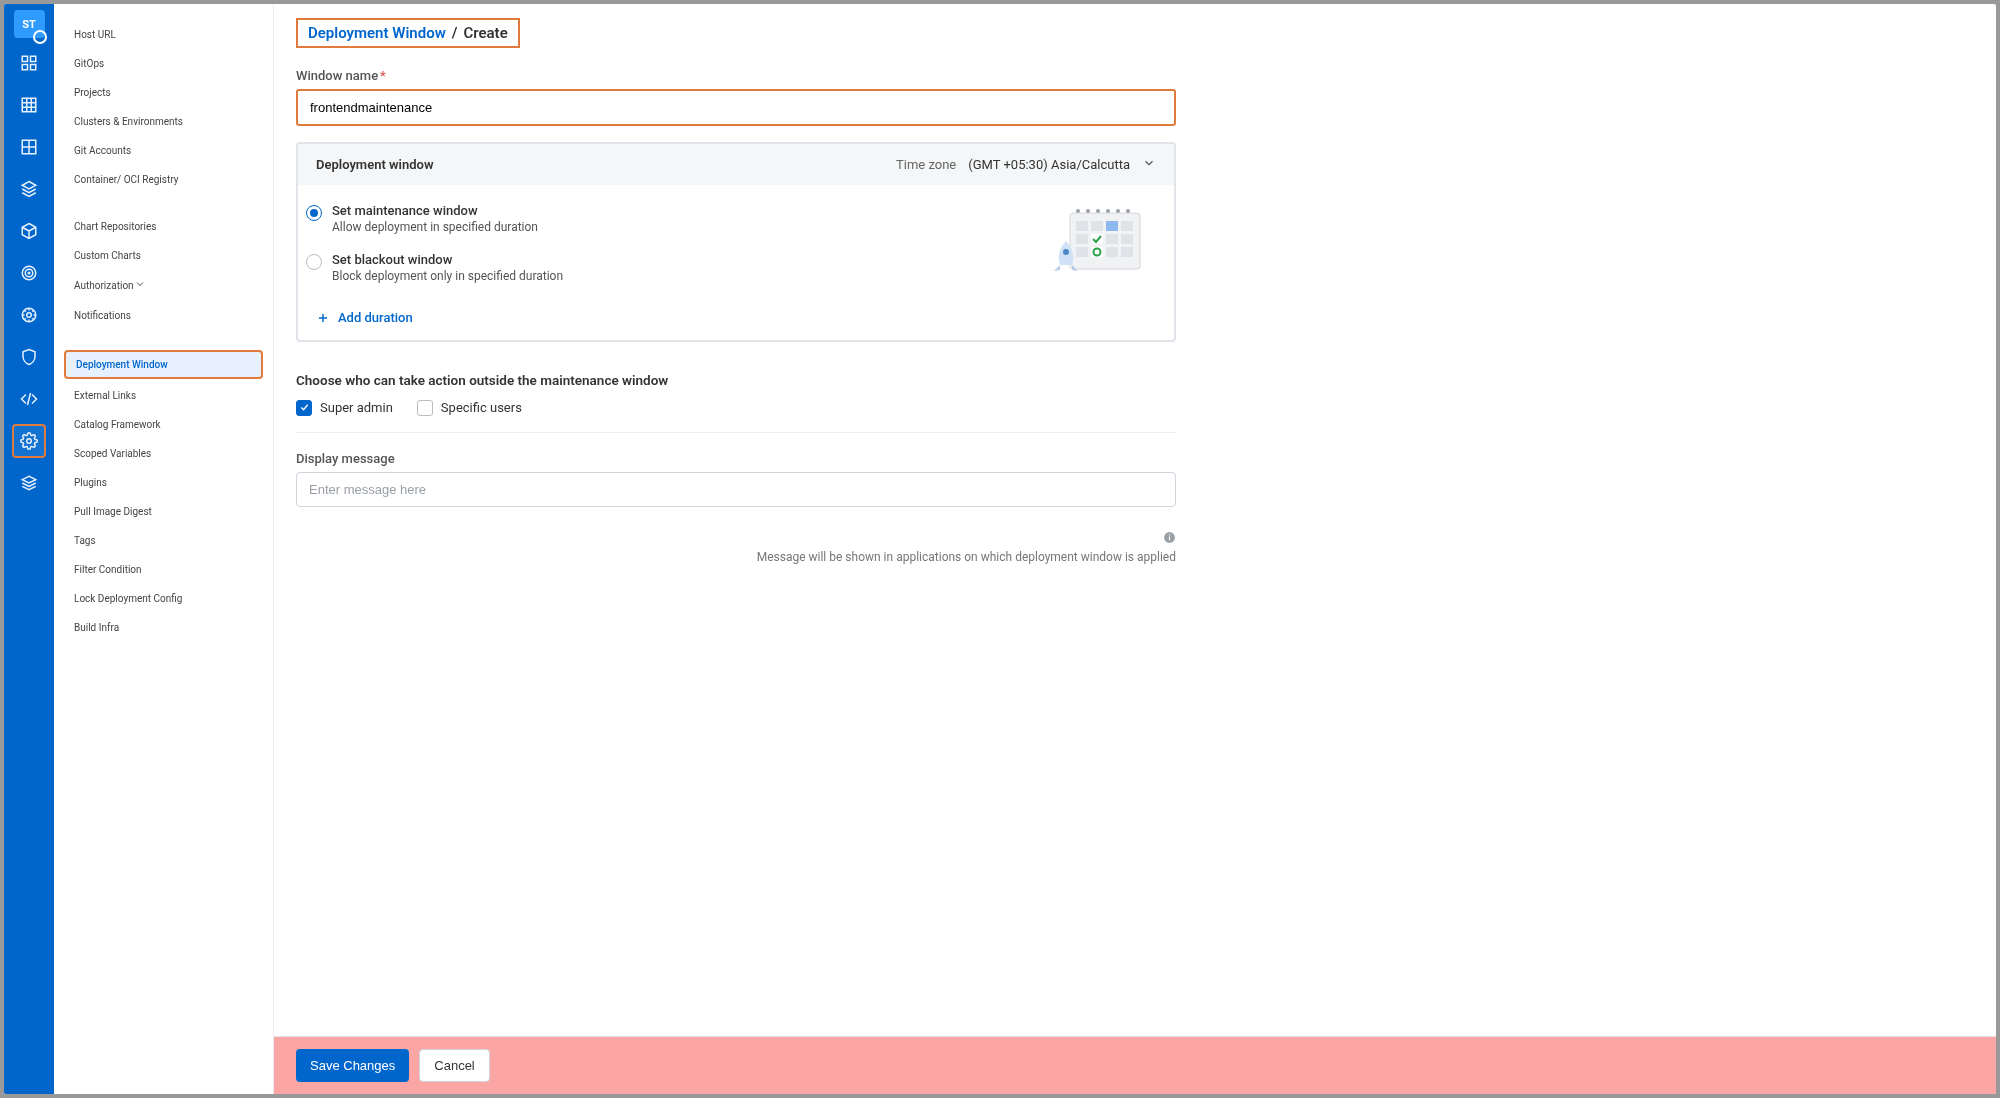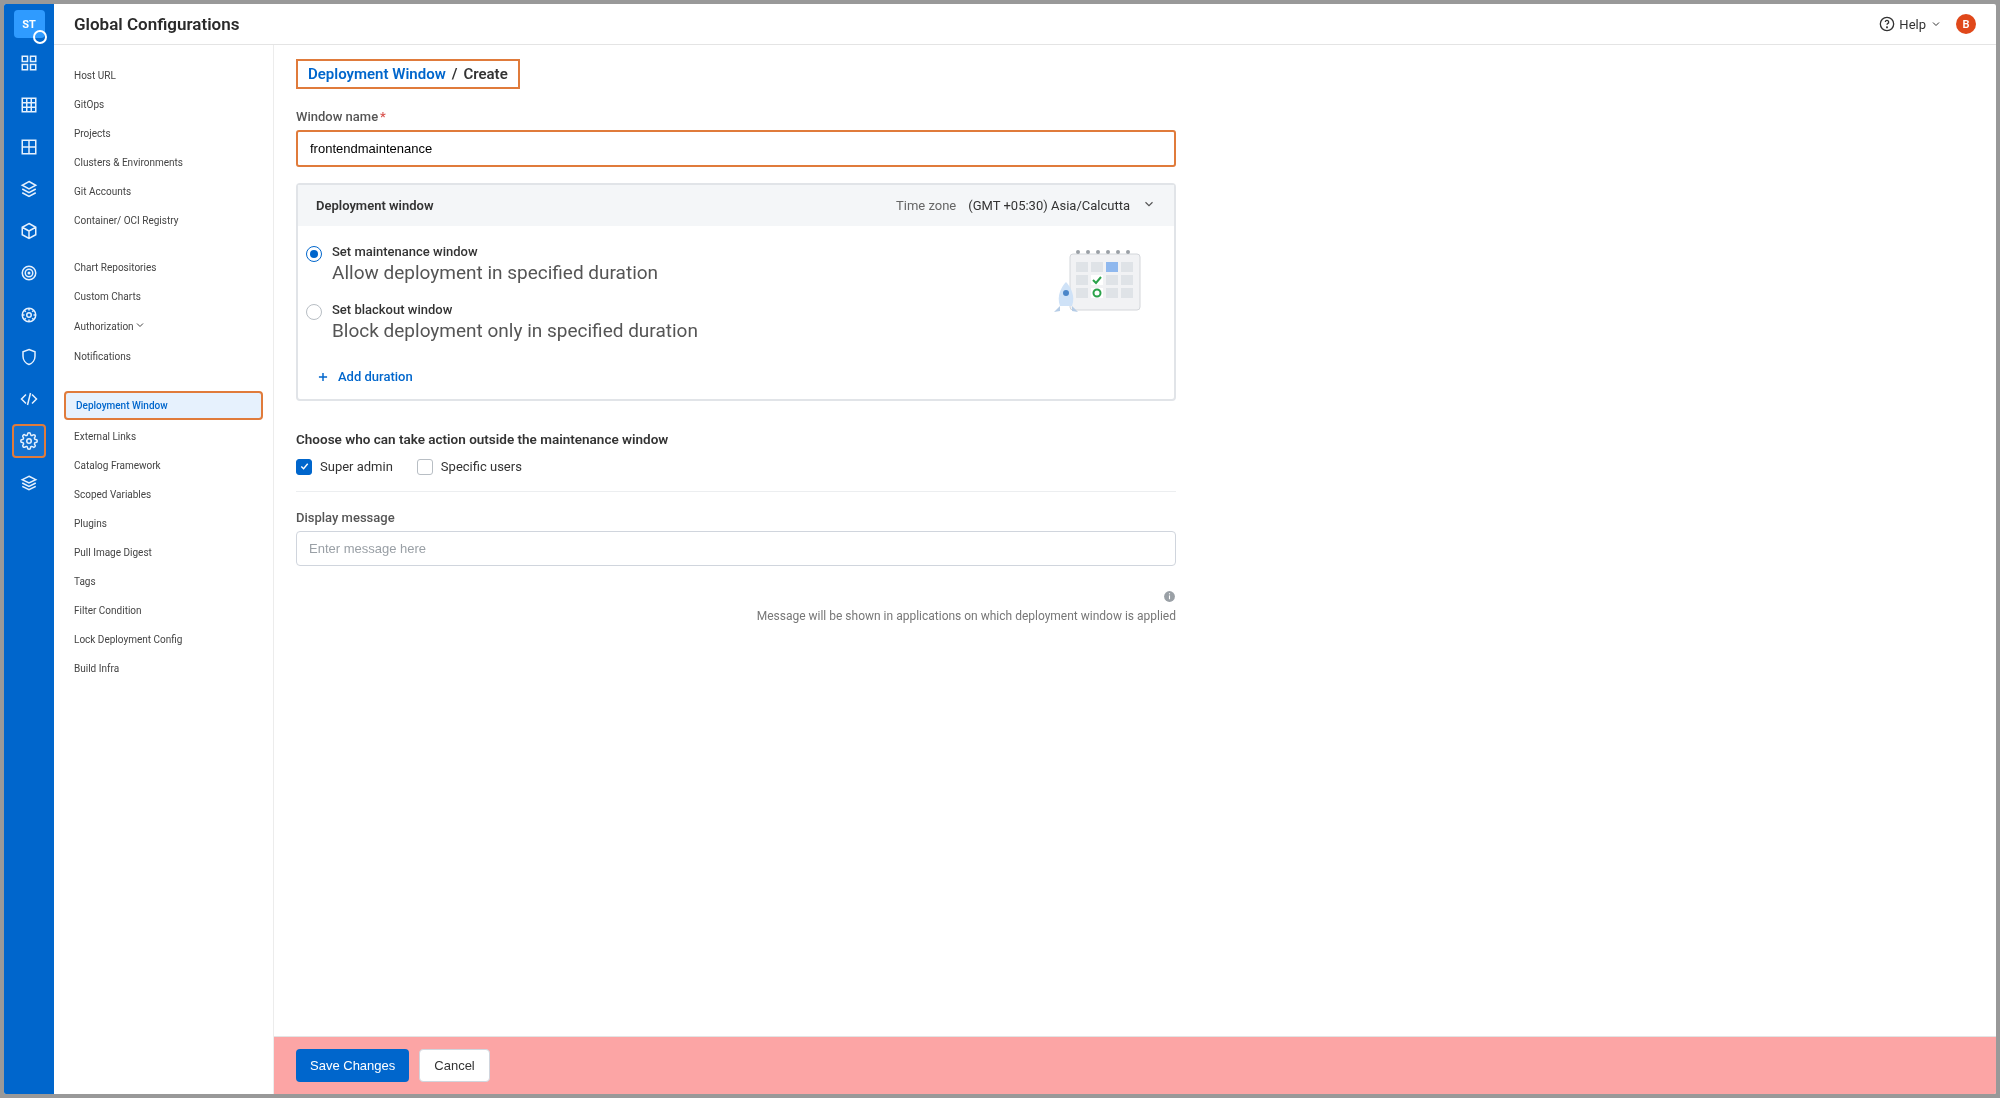--- a/index.html
+++ b/index.html
@@ -189,21 +189,21 @@
     border: 1.5px solid #b8bec4;
     display: flex; align-items: center; justify-content: center;
     margin-top: 2px;
     flex-shrink: 0;
   }
   .radio-outer.checked { border-color: #0066cc; }
   .radio-outer.checked::after {
     content: ''; width: 8px; height: 8px; border-radius: 50%; background: #0066cc;
   }
   .radio-text .r-title { font-size: 13px; font-weight: 500; color: #333; }
-  .radio-text .r-sub { font-size: 19px; color: #555; margin-top: 2px; }
+  .radio-text .r-sub { font-size: 12px; color: #555; margin-top: 2px; }
 
   .card-footer {
     border-top: 1px solid #eceef0;
     padding: 12px 18px;
   }
   .add-link {
     display: inline-flex; align-items: center; gap: 8px;
     color: #0066cc; font-weight: 500; font-size: 13px; cursor: pointer;
   }
   .add-link svg { width: 14px; height: 14px; }
@@ -319,39 +319,20 @@
     </div>
     <div class="rail-icon">
       <svg viewBox="0 0 24 24" fill="none" stroke="currentColor" stroke-width="2">
           <path d="M12 3l9 4.5L12 12 3 7.5 12 3zM3 12l9 4.5 9-4.5M3 16.5l9 4.5 9-4.5"></path>
         </svg>
     </div>
   </nav>
 
   <div class="main">
 
-    <header class="topbar">
-      <h1>Global Configurations</h1>
-      <div class="top-right">
-        <div class="help-btn">
-          <svg viewBox="0 0 24 24" fill="none" stroke="currentColor" stroke-width="2">
-              <circle cx="12" cy="12" r="10"></circle>
-              <path d="M9.5 9a2.5 2.5 0 1 1 3.5 2.3c-.8.4-1 .9-1 1.7"></path>
-              <circle cx="12" cy="17" r="0.6" fill="currentColor"></circle>
-            </svg>
-          <span>Help</span>
-          <svg viewBox="0 0 24 24" fill="none" stroke="currentColor" stroke-width="2" style="width:12px;height:12px">
-              <path d="M6 9l6 6 6-6"></path>
-            </svg>
-        </div>
-        <div class="avatar">
-            <span>B</span>
-          </div>
-      </div>
-    </header>
 
     <div class="body">
 
       <aside class="config-nav">
         <div class="nav-item">
             <span>Host URL</span>
           </div>
         <div class="nav-item">
             <span>GitOps</span>
           </div>

